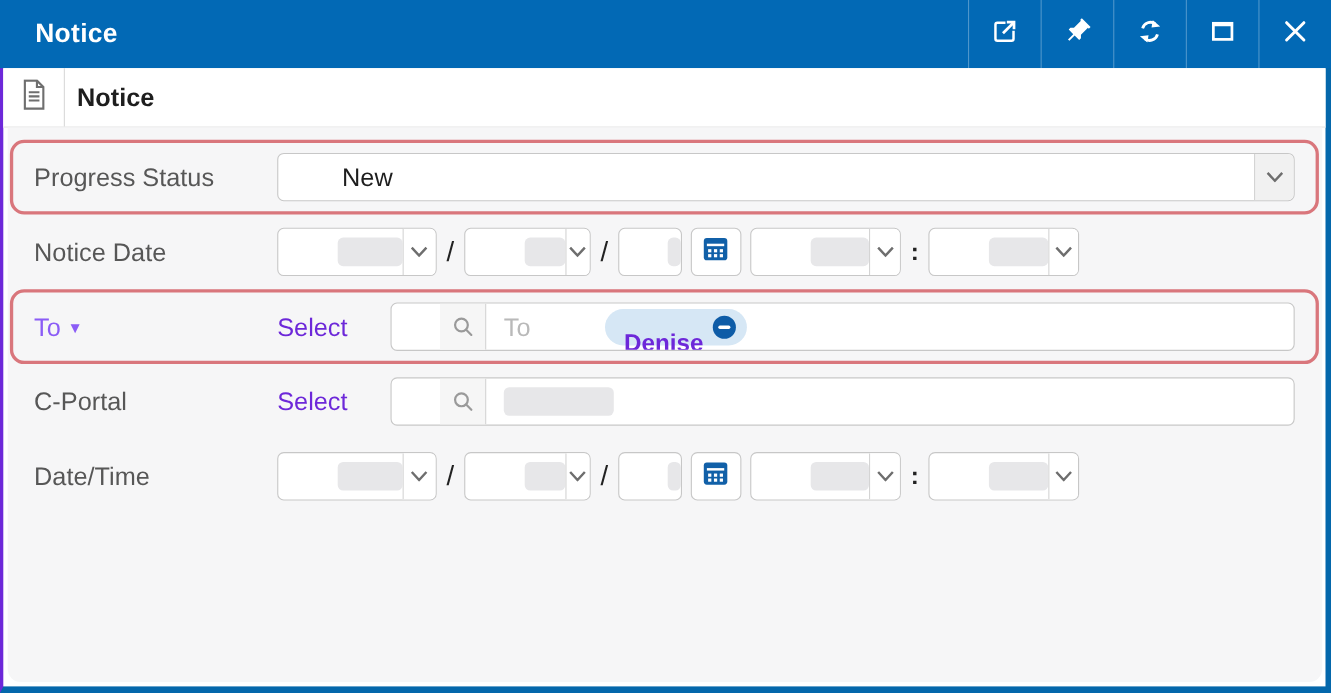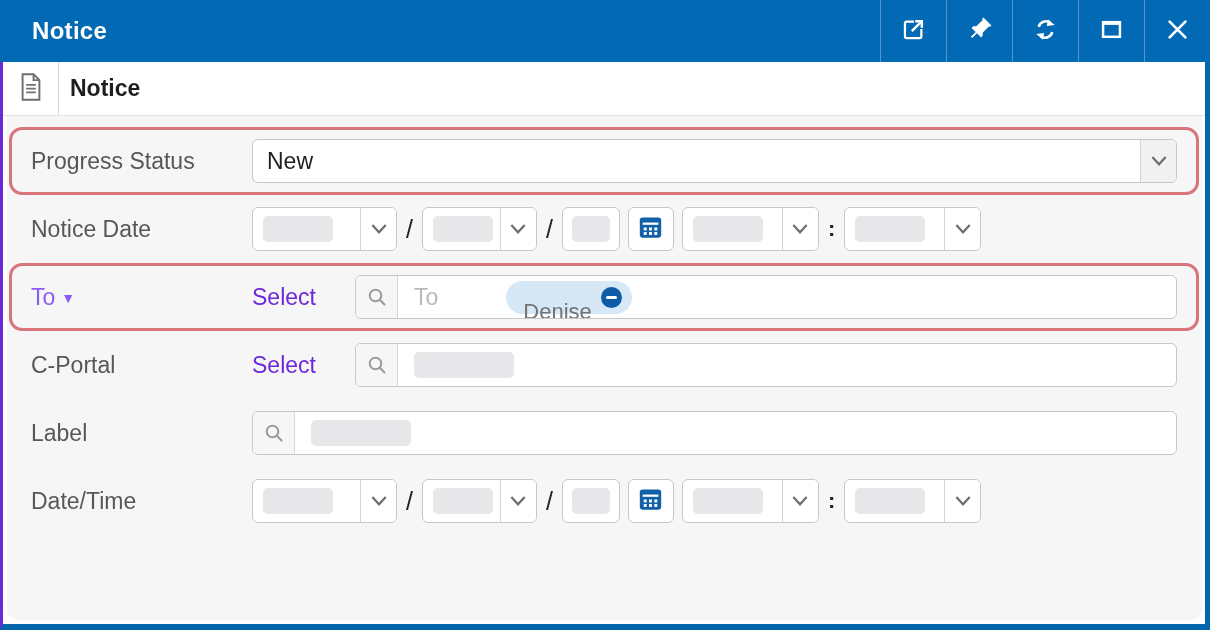--- a/index.html
+++ b/index.html
@@ -65,21 +65,21 @@
     width:240px; flex:0 0 240px; padding-left:19px;
     font-size:23px; color:#575757;
   }
   .row-label.blue { color:#8b5cf6; cursor:pointer; }
   .tri { font-size:14px; margin-left:6px; vertical-align:2px; }
   .controls { display:flex; align-items:center; flex:1 1 auto; }
   
   .field {
     height:44px; background:#fff;
     border:1px solid #c7c7c7; border-radius:6px;
-    display:flex; align-items:center; overflow:hidden;
+    display:flex; align-items:center; overflow:hidden;padding-left:44px;
   }
   .ph { background:#e7e7e9; border-radius:5px; height:26px; display:inline-block; }
   .ph-70 { width:70px; margin-left:10px; }
   .ph-60 { width:60px; margin-left:10px; }
   .ph-38 { width:38px; margin:0 auto; }
   .ph-100 { width:100px; margin-left:16px; }
   .caret {
     height:100%; width:36px; margin-left:auto;
     border-left:1px solid #d4d4d4;
     display:flex; align-items:center; justify-content:center;
@@ -116,21 +116,21 @@
     border-right:1px solid #d6d6d6; background:#f6f6f6;
   }
   .search-placeholder { color:#b9b9b9; font-size:23px; padding-left:16px; }
   
   .chip {
     margin-left:68px; height:33px;
     background:#d6e7f5; border-radius:17px;
     display:flex; align-items:center; gap:9px;
     padding:0 10px 0 17px; cursor:default;
   }
-  .chip-text { font-size:22px; font-weight:400; color:#737373;margin-top:29px; }
+  .chip-text { font-size:22px; font-weight:700; color:#6d28d9;margin-top:29px; }
   .chip-remove { width:21px; height:21px; border-radius:50%; background:#0e5ca7; position:relative; cursor:pointer; }
   .chip-remove::after {
     content:""; position:absolute; left:5px; top:9px;
     width:11px; height:3px; background:#fff; border-radius:2px;
   }
   .link { font-size:23px; color:#1060a5; cursor:pointer; }
 </style>
 </head>
 <body>
 
@@ -301,34 +301,20 @@
             <svg width="24" height="24" viewBox="0 0 24 24">
               <circle cx="10.5" cy="10.5" r="5.8" fill="none" stroke="#9a9a9a" stroke-width="2"></circle>
               <line x1="14.8" y1="14.8" x2="19.5" y2="19.5" stroke="#9a9a9a" stroke-width="2" stroke-linecap="round"></line>
             </svg>
           </span>
           <span class="ph ph-100"></span>
         </div>
       </div>
     </div>
 
-    <div class="row">
-      <div class="row-label">Label</div>
-      <div class="controls">
-        <div class="field search search-925">
-          <span class="search-iconcell">
-            <svg width="24" height="24" viewBox="0 0 24 24">
-              <circle cx="10.5" cy="10.5" r="5.8" fill="none" stroke="#9a9a9a" stroke-width="2"></circle>
-              <line x1="14.8" y1="14.8" x2="19.5" y2="19.5" stroke="#9a9a9a" stroke-width="2" stroke-linecap="round"></line>
-            </svg>
-          </span>
-          <span class="ph ph-100"></span>
-        </div>
-      </div>
-    </div>
 
     <div class="row">
       <div class="row-label">Date/Time</div>
       <div class="controls">
         <div class="field dd-year">
           <span class="ph ph-70"></span>
           <span class="caret">
             <svg width="16" height="10" viewBox="0 0 14 9">
                 <polyline points="1,1 7,7.5 13,1" fill="none" stroke="#6e6e6e" stroke-width="2"></polyline>
               </svg>

